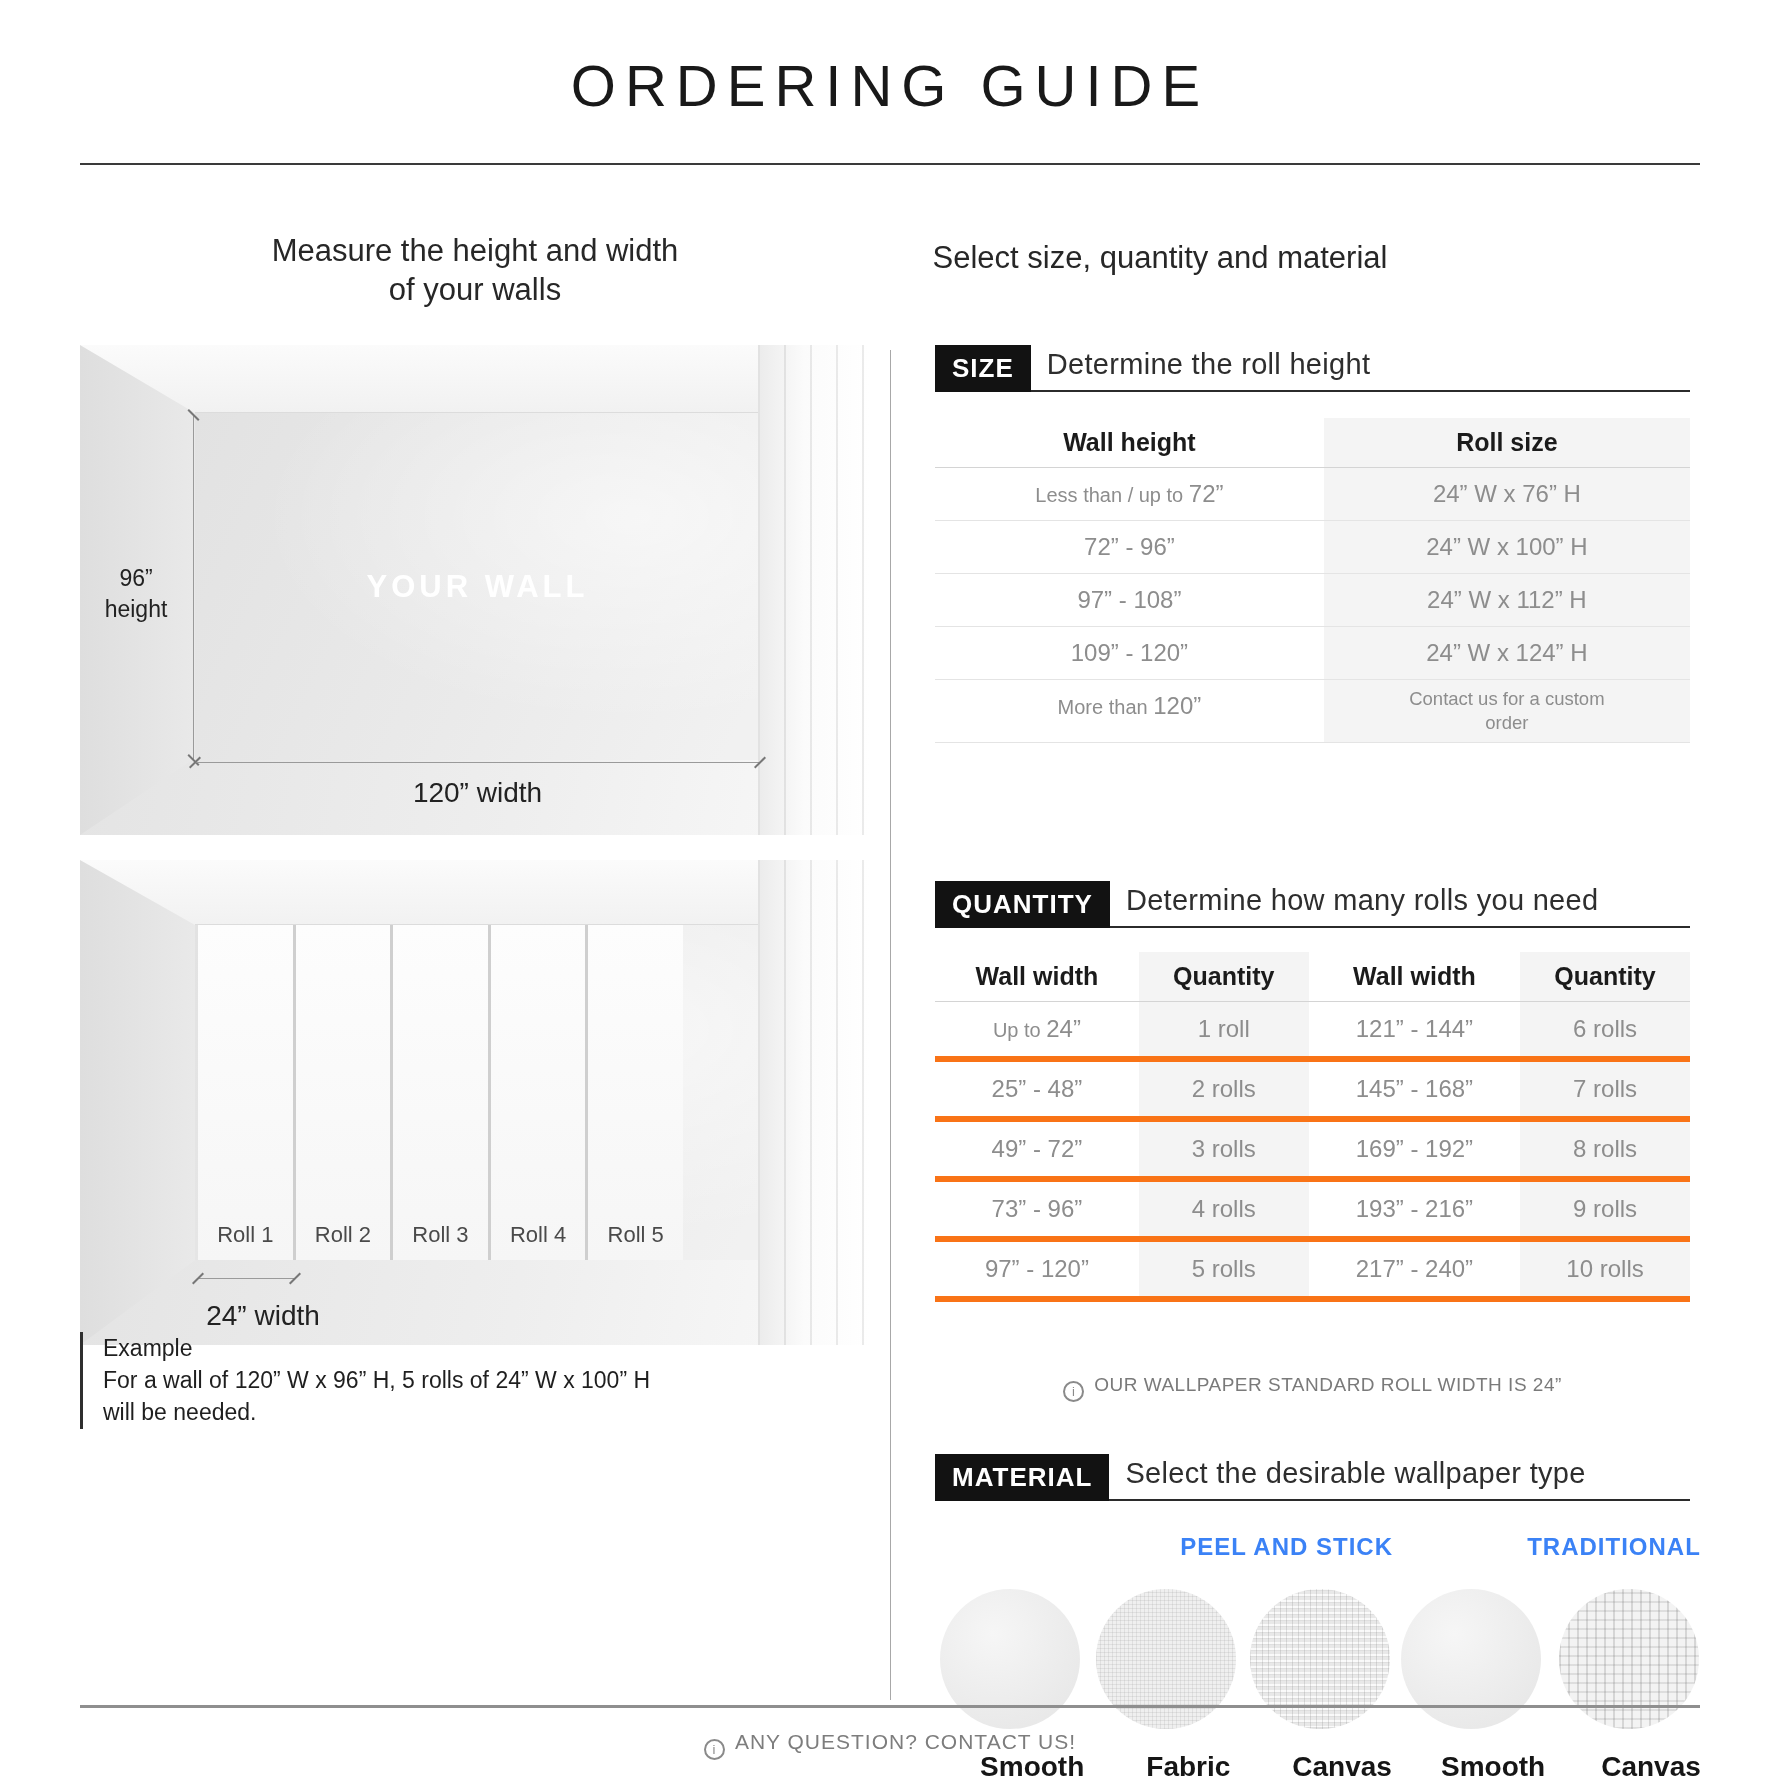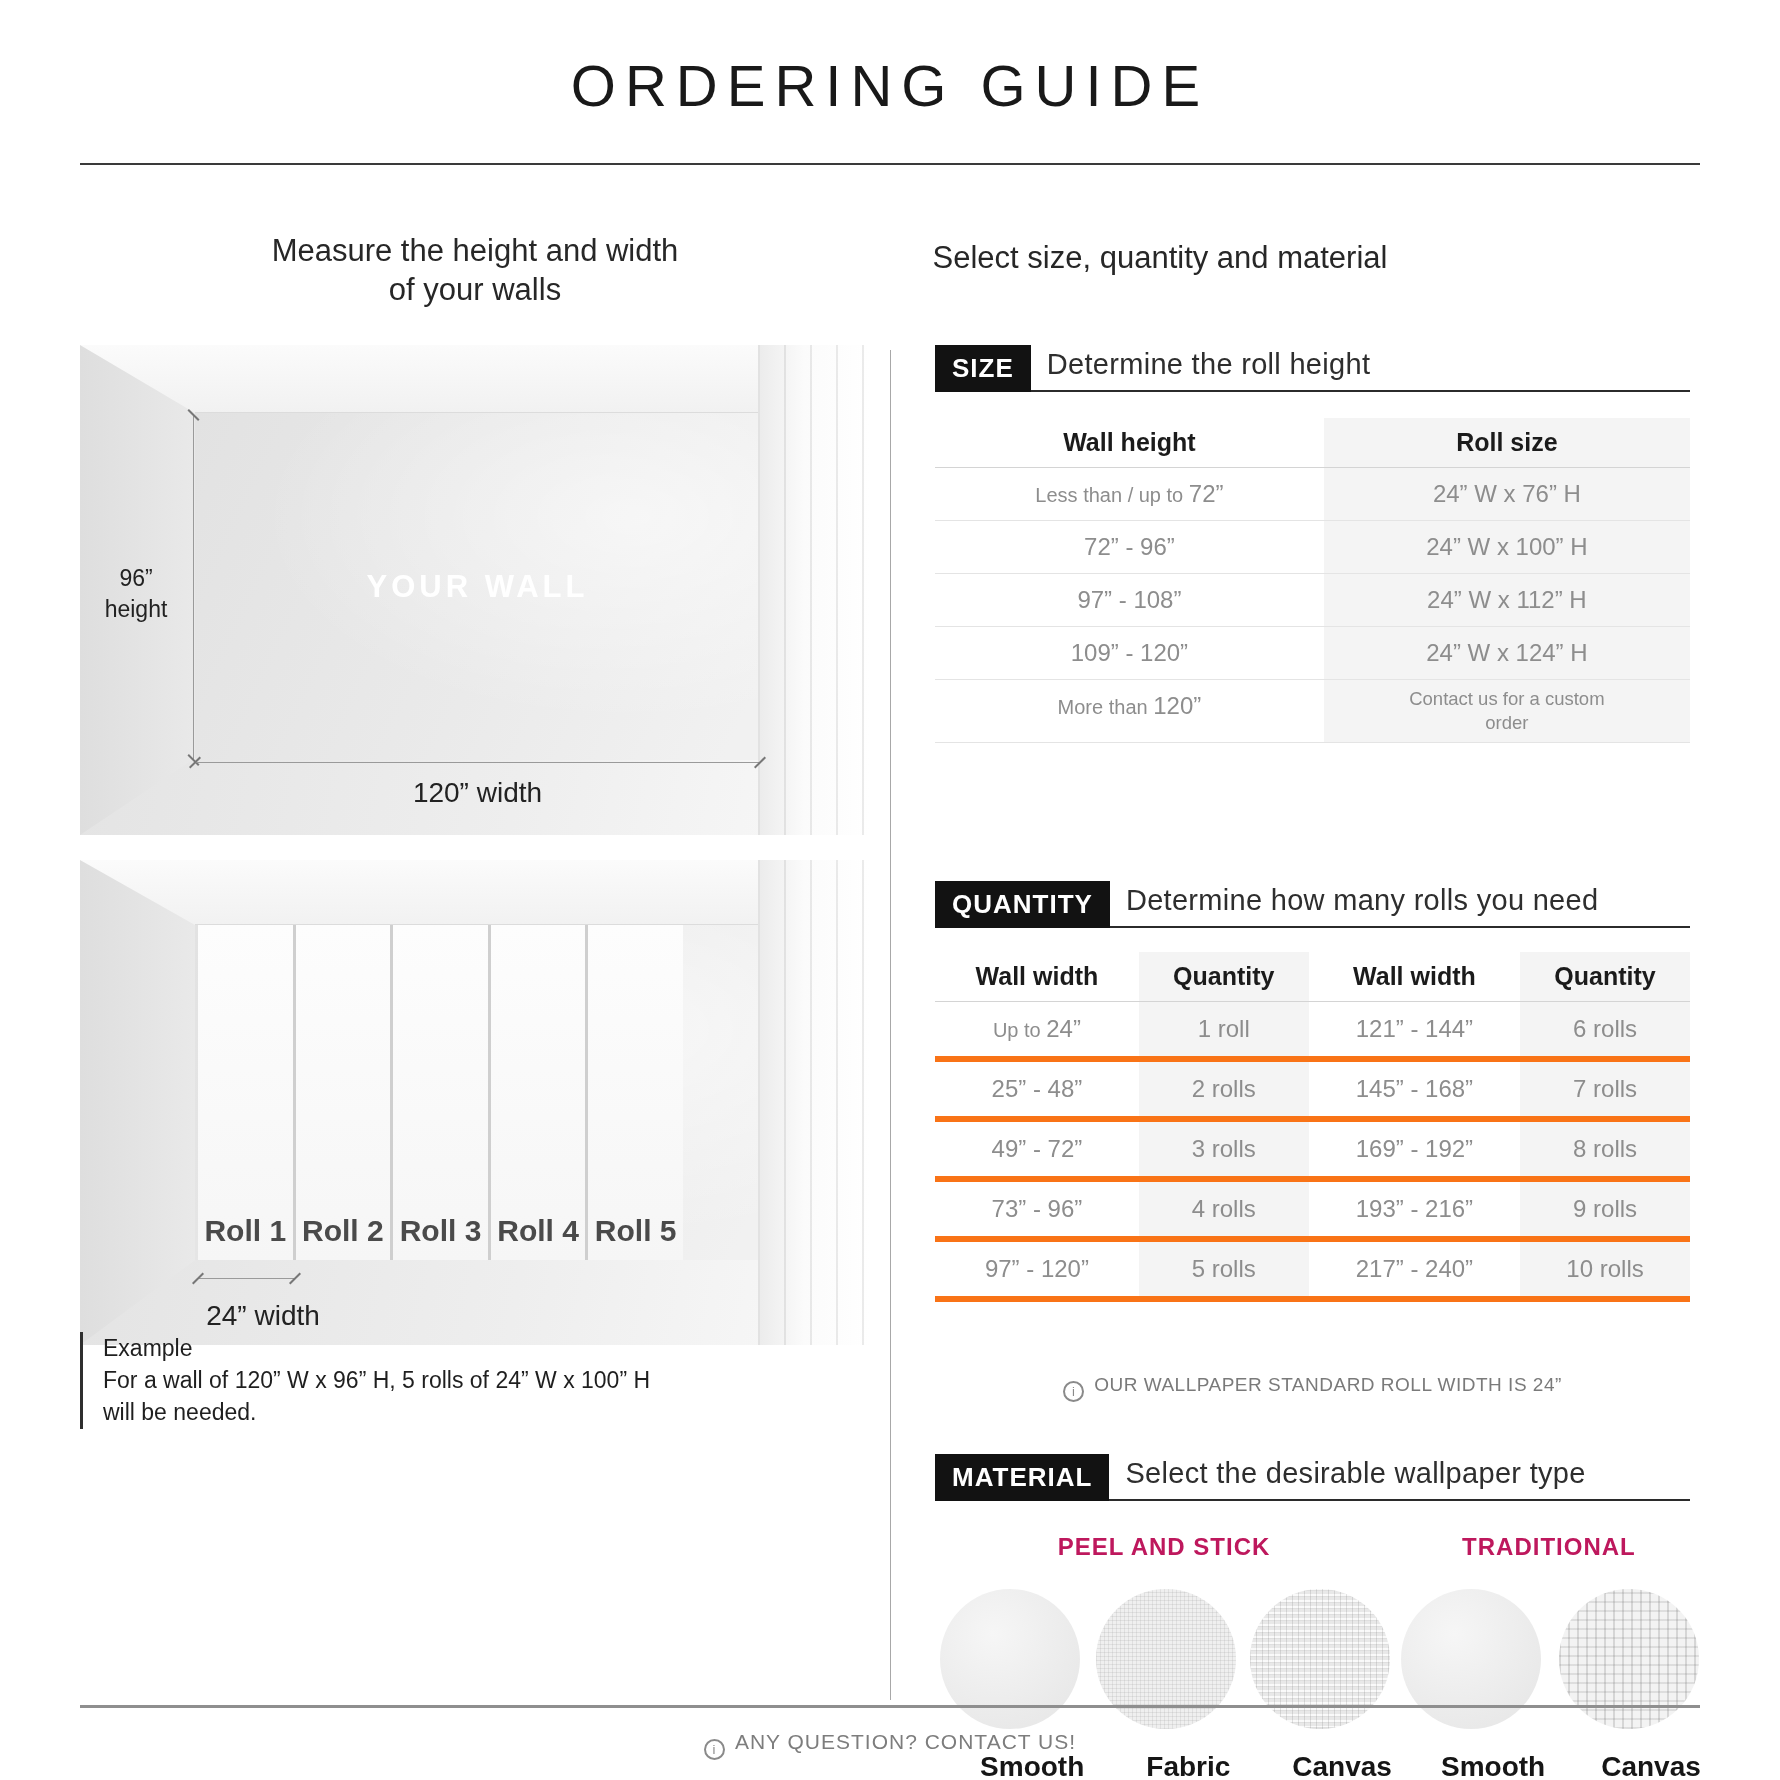--- a/index.html
+++ b/index.html
@@ -94,21 +94,21 @@
   
   .panels {
     position:absolute; left:118px; top:65px; width:485px; height:335px;
     display:flex; gap:3px; background:#cfcfcf;
   }
   .panel {
     flex:1; display:flex; align-items:flex-end; justify-content:center;
     padding-bottom:12px;
     background:linear-gradient(180deg,#fdfdfd,#f6f6f6);
   }
-  .roll-label { font-size:30px; color:#4a4a4a;font-weight:bold; }
+  .roll-label { font-size:22px; color:#4a4a4a; }
 
   
   .example {
     position:absolute; left:80px; top:1332px; width:660px;
     border-left:3px solid #2e2e2e; padding-left:20px;
     font-size:23px; line-height:1.4; color:#1f1f1f;
   }
 
   
   .right-col { position:absolute; left:935px; top:345px; width:755px; }
@@ -150,21 +150,21 @@
     align-items:center; justify-content:center;
     font-size:13px; color:#8a8a8a; margin-right:10px; vertical-align:-5px;
   }
 
   .mat-header { margin-top:52px; }
   .materials { display:flex; align-items:stretch; margin-top:32px; }
   .mat-group.peel { flex:0 0 458px; }
   .mat-group.trad { flex:1; }
   .mat-divider { width:1px; background:#9c9c9c; margin:0 2px; }
   .mat-title {
-    text-align:center; font-size:24px; font-weight:700; letter-spacing:1px; color:#be185d;
+    text-align:right; font-size:24px; font-weight:700; letter-spacing:1px; color:#3b82f6;
   }
   .swatch-row { display:flex; justify-content:center; gap:12px; margin-top:28px; }
   .swatch-item { display:flex; flex-direction:column; align-items:center; gap:22px; }
   .swatch { width:140px; height:140px; border-radius:50%; }
   .swatch.smooth {
     background:radial-gradient(circle at 38% 32%, #f6f6f6, #ebebeb 62%, #e5e5e5);
   }
   .swatch.fabric {
     background:
       repeating-linear-gradient(90deg, rgba(140,140,140,0.16) 0 1px, transparent 1px 4px),

